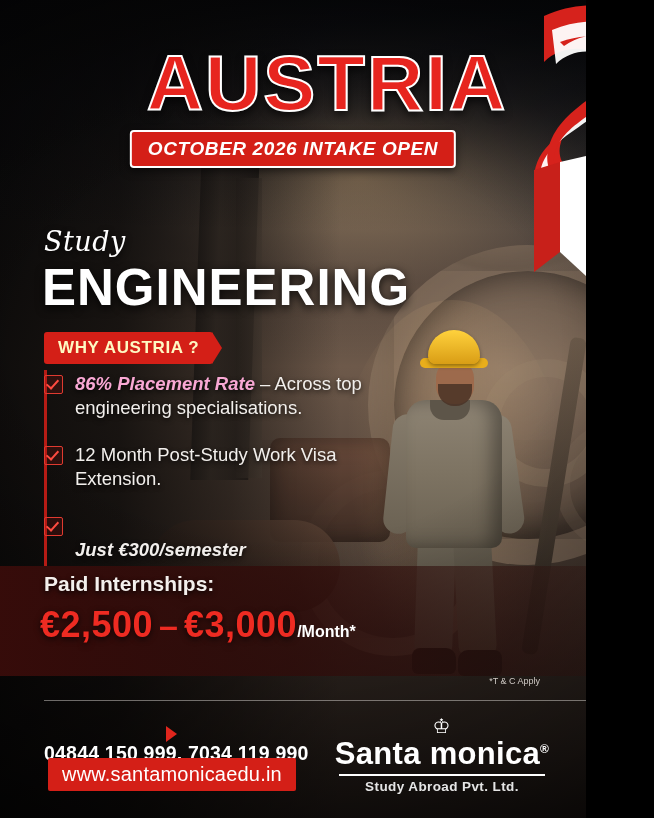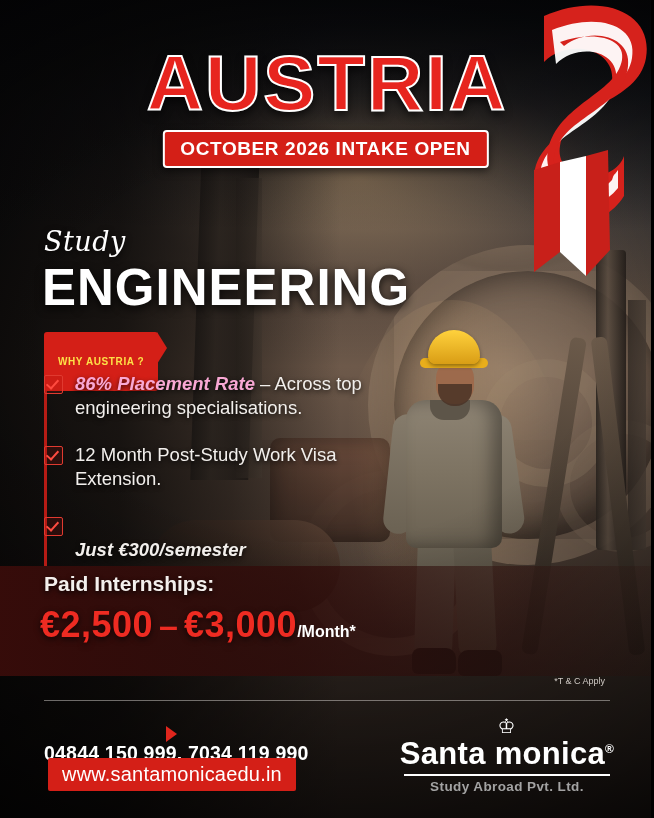--- a/index.html
+++ b/index.html
@@ -1,19 +1,19 @@
 <!DOCTYPE html>
 <html><head>
 <meta charset="utf-8">
 <style>
   html,body{margin:0;padding:0;background:#000;}
   body{width:654px;height:818px;overflow:hidden;font-family:"Liberation Sans",sans-serif;}
 
   #poster{
-    position:relative;width:651px;height:818px;overflow:hidden;
+    position:relative;width:586px;height:818px;overflow:hidden;
     background:#1a1410;
   }
 
   
   .bg-sky{
     position:absolute;left:0;top:0;width:654px;height:470px;
     background:
       radial-gradient(ellipse 520px 240px at 55% 38%, rgba(214,170,120,0.55) 0%, rgba(120,92,74,0.25) 45%, rgba(0,0,0,0) 75%),
       linear-gradient(180deg,#0e1319 0%,#1a2028 20%,#343537 42%,#55483e 62%,#6d594a 78%,#5a4a3f 100%);
   }
@@ -99,36 +99,37 @@
     color:#e7251f;
     -webkit-text-stroke:2px #ffffff;
     text-shadow:0 4px 10px rgba(0,0,0,.75);
     display:inline-block;
   }
   .intake-badge{
     position:absolute;left:50%;top:130px;transform:translateX(-50%);
     background:#d41f17;color:#fff;font-size:19px;font-weight:bold;letter-spacing:.6px;
     padding:6px 16px;border:2px solid #fff;border-radius:4px;white-space:nowrap;
     box-shadow:0 3px 8px rgba(0,0,0,.55);
+    font-style:italic;
   }
 
   .study{
     position:absolute;left:44px;top:226px;color:#ffffff;
     font-family:"DejaVu Serif",serif;font-style:italic;font-size:27px;letter-spacing:.5px;
     text-shadow:0 2px 6px rgba(0,0,0,.8);
   }
   .engineering{
     position:absolute;left:42px;top:258px;color:#ffffff;
     font-size:51px;font-weight:bold;letter-spacing:1px;
     text-shadow:0 3px 10px rgba(0,0,0,.85);
   }
 
   .why-badge{
-    position:absolute;left:44px;top:332px;background:#d41f17;color:#fde047;
-    font-size:10px;font-weight:bold;letter-spacing:.6px;padding:24px 14px;border-radius:3px;
+    position:absolute;left:44px;top:332px;background:#d41f17;color:#fef9c3;
+    font-size:17px;font-weight:bold;letter-spacing:.6px;padding:6px 14px;border-radius:3px;
   }
   .why-badge .tip{
     position:absolute;right:-9px;top:0;width:0;height:0;
     border-top:16px solid transparent;border-bottom:16px solid transparent;border-left:10px solid #d41f17;
   }
   .accent-bar{position:absolute;left:44px;top:370px;width:3px;height:196px;background:#d41f17;opacity:.85;}
 
   .bullets{position:absolute;left:44px;top:372px;width:360px;}
   .bullet{display:flex;align-items:flex-start;margin-bottom:22px;}
   .tick{
@@ -162,21 +163,21 @@
 
   .website{
     position:absolute;left:48px;top:758px;background:#d41f17;color:#fff;
     font-size:20px;padding:5px 14px;border-radius:2px;letter-spacing:.2px;
   }
 
   .logo{position:absolute;right:36px;top:716px;width:216px;text-align:center;}
   .logo .crown{color:#fff;font-size:20px;line-height:1;letter-spacing:1px;}
   .logo .name{color:#ffffff;font-size:31px;font-weight:bold;letter-spacing:.3px;white-space:nowrap;}
   .logo .name .reg{font-size:12px;vertical-align:super;}
-  .logo .sub{color:#a3a3a3;font-size:13.5px;font-weight:bold;letter-spacing:.4px;margin-top:1px;}
+  .logo .sub{color:#e5e5e5;font-size:13.5px;font-weight:bold;letter-spacing:.4px;margin-top:1px;}
   .logo .rule{height:2px;background:#ffffff;margin:2px auto 3px;width:206px;}
 </style>
 </head>
 <body>
 
 <div id="poster">
 
   <div class="bg-sky"></div>
   <div class="bg-ground"></div>
 

